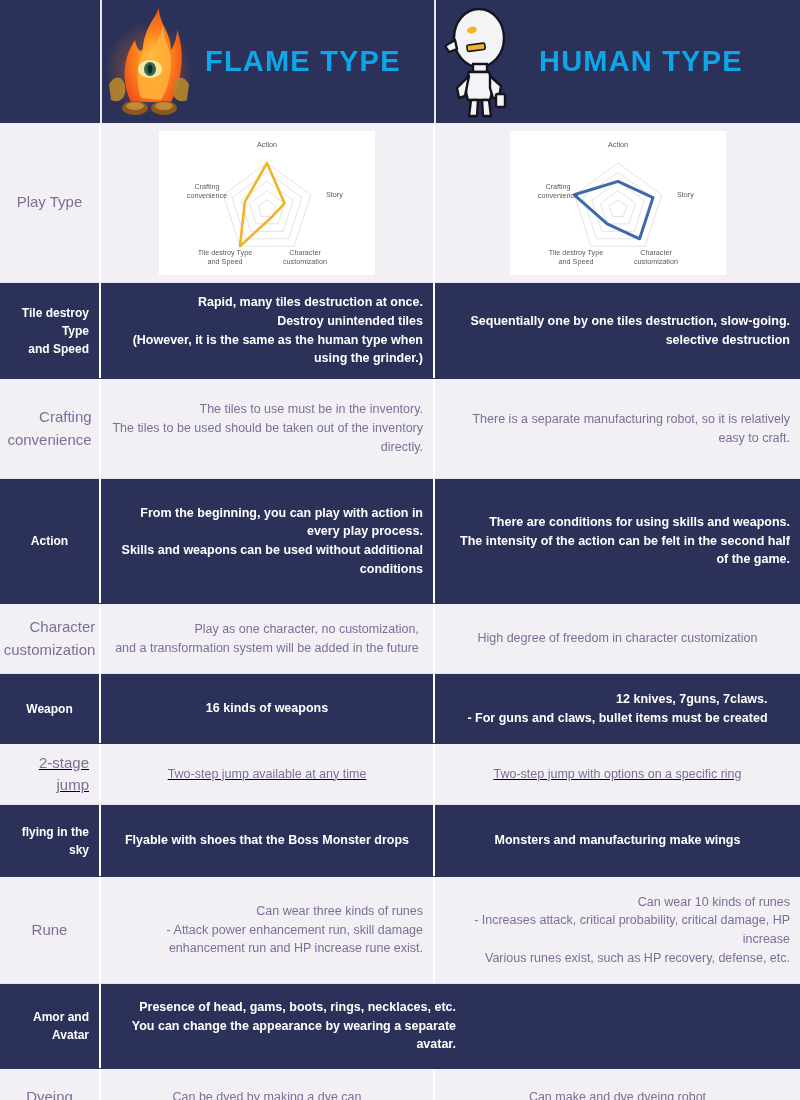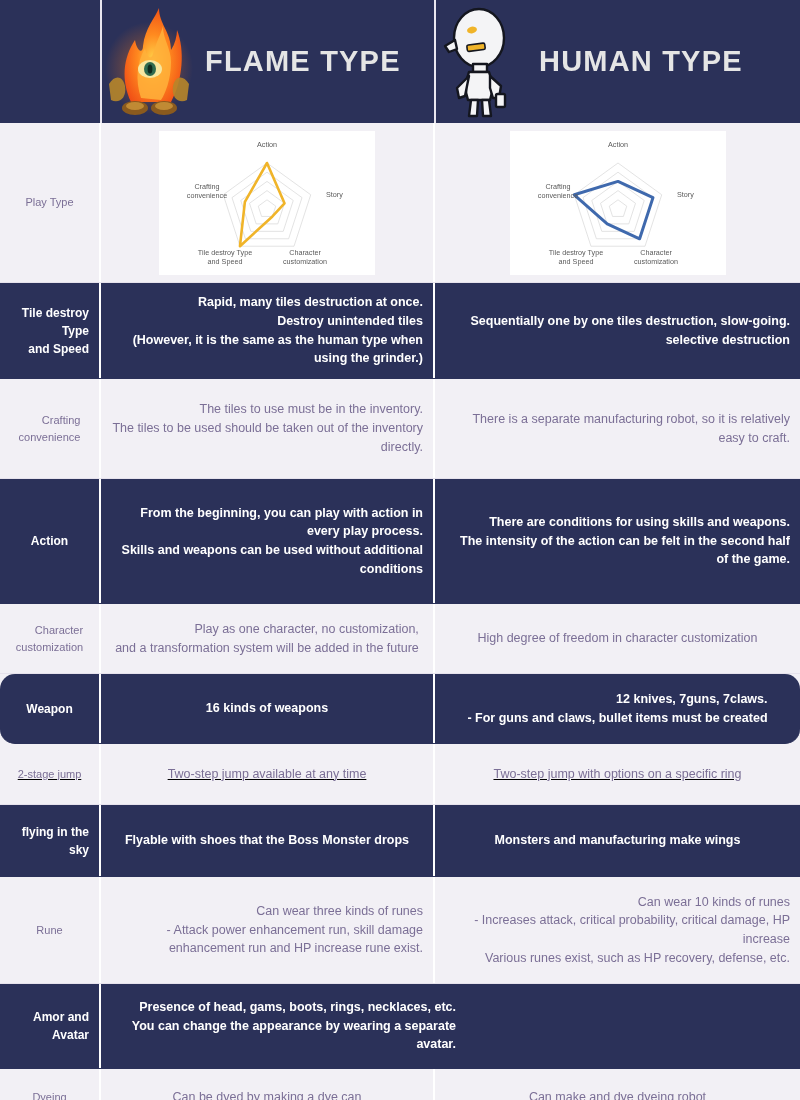--- a/index.html
+++ b/index.html
@@ -36,21 +36,21 @@
     top: 0; bottom: 0;
     width: 2px;
     background: #e9e6ef;
   }
   .hd-1 { left: 100px; }
   .hd-2 { left: 434px; }
   .header-title {
     font-size: 29px;
     font-weight: bold;
     letter-spacing: 1.2px;
-    color: #e5e5e5;
+    color: #0ea5e9;
     font-family: "Liberation Sans", sans-serif;
     white-space: nowrap;
     text-align: center;
   }
   .sprite-wrap {
     position: relative;
     width: 96px; height: 112px;
     flex: 0 0 auto;
     margin-right: 8px;
   }
@@ -71,21 +71,21 @@
     padding: 6px 10px;
     line-height: 1.5;
     border-right: 2px solid transparent;
   }
   .row.dark .cell { border-right-color: #ffffff; color: #ffffff; font-weight: bold; }
   .row.light .cell { border-right-color: #ffffff; color: #7b6f96; }
   .row .cell:last-child { border-right: none; }
   .cell.c1 { width: 101px; flex: 0 0 101px; font-size: 12px; }
   .cell.c2 { width: 334px; flex: 0 0 334px; font-size: 12.5px; }
   .cell.c3 { width: 365px; flex: 0 0 365px; font-size: 12.5px; }
-  .row.light .cell.c1 { font-size: 11px; }
+  .row.light .cell.c1 { font-size: 15px; }
   .row.dark .cell.c1 { font-size: 12px; }
   .cell .txt { display: block; white-space: pre-line; }
 
   
   .row.light { border-bottom: 1px solid #e6e2ec; }
   .row.dark  { border-bottom: 1px solid #2b3159; }
 
   
   .row.playtype { background: #f2f0f5; height: 160px; }
   .row.playtype .cell { align-items: center; }
@@ -274,21 +274,21 @@
         </div>
       <div class="cell c2">
           <span class="txt">Play as one character, no customization,
 and a transformation system will be added in the future</span>
         </div>
       <div class="cell c3">
           <span class="txt">High degree of freedom in character customization</span>
         </div>
     </div>
 
-    <div class="row dark" style="height:70px;border-radius:15px;">
+    <div class="row dark" style="height:70px;">
       <div class="cell c1">
           <span class="txt">Weapon</span>
         </div>
       <div class="cell c2">
           <span class="txt">16 kinds of weapons</span>
         </div>
       <div class="cell c3">
           <span class="txt">12 knives, 7guns, 7claws.
 - For guns and claws, bullet items must be created</span>
         </div>

